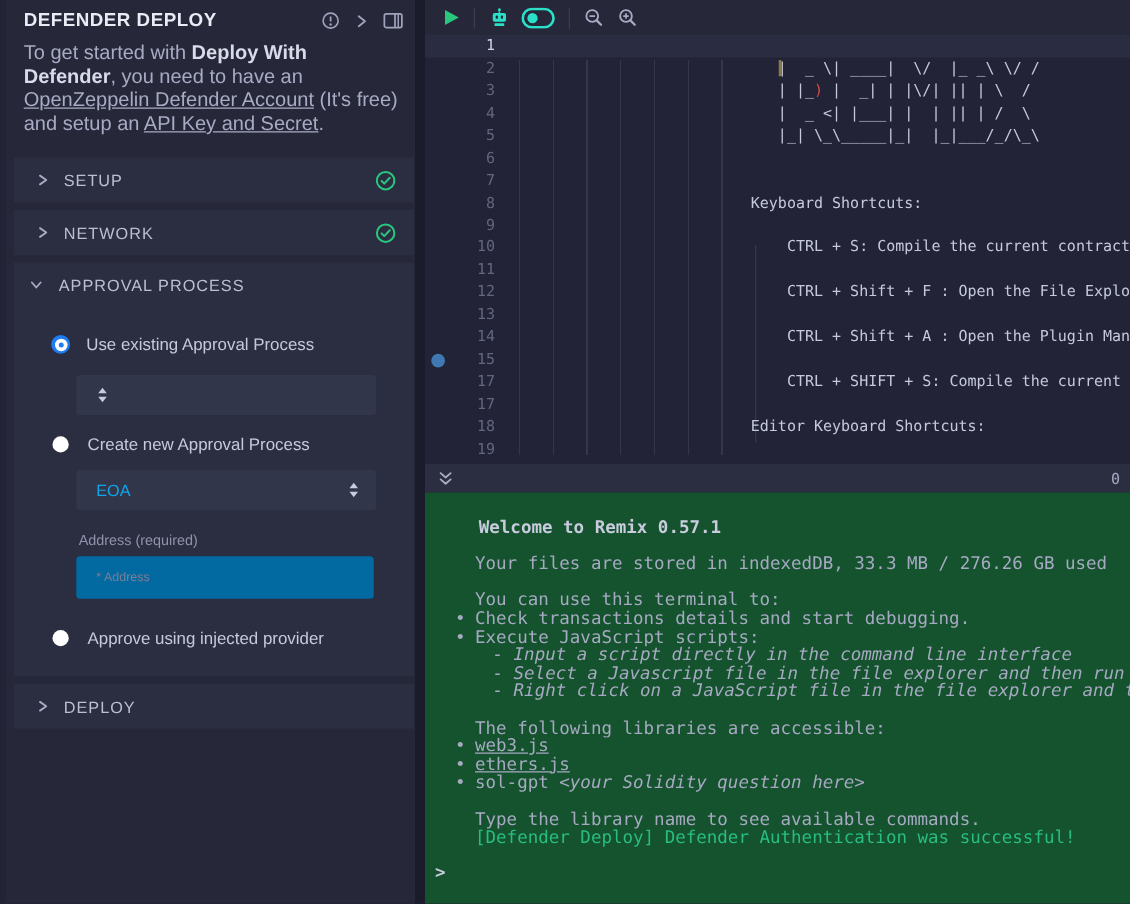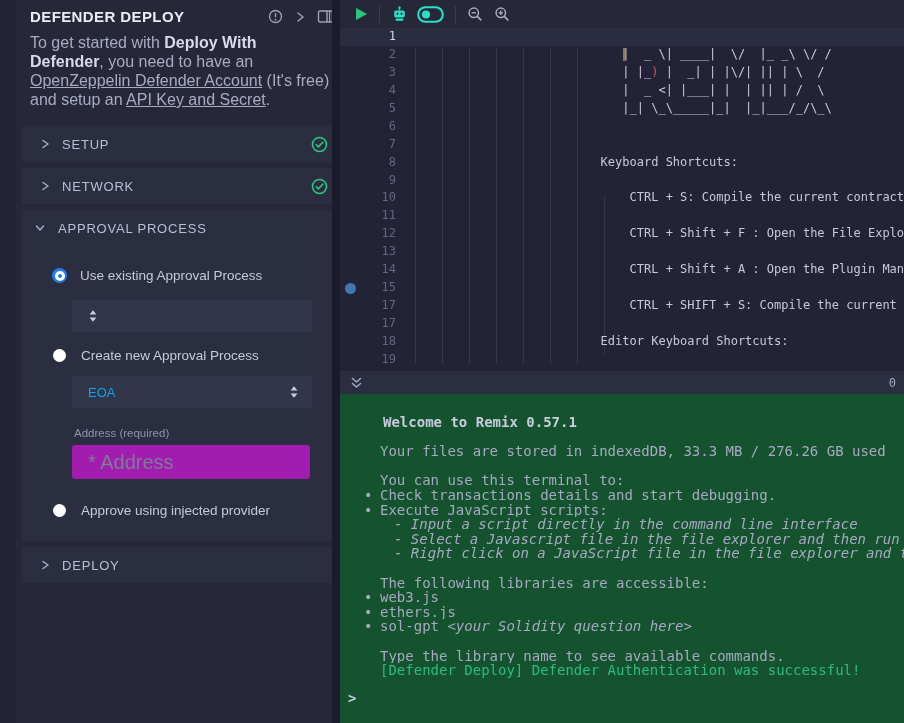--- a/index.html
+++ b/index.html
@@ -1,21 +1,21 @@
 <!DOCTYPE html>
 <html><head>
 <meta charset="utf-8">
 <style>
   html,body{margin:0;padding:0;}
   body{width:904px;height:723px;background:#222336;overflow:hidden;position:relative;
        font-family:"Liberation Sans",sans-serif;-webkit-font-smoothing:antialiased;}
   svg{display:block;}
 
   
-  .panel{position:absolute;left:16px;top:0;width:332px;height:723px;background:#262839;}
+  .panel{position:absolute;left:5px;top:0;width:332px;height:723px;background:#262839;}
   .panel-header{display:flex;align-items:center;padding:8px 14px 0 14px;}
   .panel-title{flex:1;font-size:15px;font-weight:bold;color:#E9EBF5;letter-spacing:.4px;}
   .panel-icons{display:flex;align-items:center;gap:11px;}
   .pi{cursor:pointer;}
   .intro{margin:8px 14px 0 14px;width:302px;font-size:16px;line-height:19px;color:#A8ABC4;}
   .intro b{color:#D8DBEA;}
   .intro a{color:#A8ABC4;text-decoration:underline;cursor:pointer;}
   .accordion{margin-top:17px;}
   .sec{margin:0 6px 6px 6px;background:#2B2E41;}
   .sec-head{height:36px;display:flex;align-items:center;gap:11px;padding:0 14px 0 17px;cursor:pointer;}
@@ -26,22 +26,22 @@
   .radio-row{display:flex;align-items:center;gap:13px;padding-left:30px;font-size:13.5px;color:#C6C9DB;}
   .radio-on{width:15px;height:15px;border-radius:50%;background:#1F7CF1;position:relative;flex:none;cursor:pointer;}
   .radio-on::after{content:"";position:absolute;inset:2.5px;border-radius:50%;background:#fff;}
   .radio-on::before{content:"";position:absolute;inset:5.5px;border-radius:50%;background:#1F7CF1;z-index:1;}
   .radio-off{width:13px;height:13px;border-radius:50%;background:#fff;flex:none;margin:0 2px 0 1px;cursor:pointer;}
   .field{margin:0 30px 0 50px;height:32px;background:#32364B;border-radius:3px;
          display:flex;align-items:center;padding:0 13px 0 16px;cursor:pointer;}
   .field .ftext{flex:1;font-size:13px;font-weight:bold;color:#E6E8F2;}
   .field .ftext.dim{font-weight:normal;color:#0ea5e9;}
   .small-label{margin:19px 0 6px 52px;font-size:11.5px;color:#8F92AC;}
-  .addr-input{margin:0 30px 0 50px;width:222px;height:34px;background:#a21caf;border:none;border-radius:3px;
-         padding:0 0 0 16px;font-family:"Liberation Sans",sans-serif;font-size:20px;color:#C6C9DB;display:block;}
+  .addr-input{margin:0 30px 0 50px;width:222px;height:34px;background:#0369a1;border:none;border-radius:3px;
+         padding:0 0 0 16px;font-family:"Liberation Sans",sans-serif;font-size:10px;color:#C6C9DB;display:block;}
   .addr-input::placeholder{color:#7B7E98;opacity:1;}
   .mt17{margin-top:17px;} .mt16{margin-top:16px;} .mt13{margin-top:13px;} .mt8{margin-top:24px;}
 
   
   .divider{position:absolute;left:332px;top:0;width:8px;height:723px;background:#1A1C2B;}
 
   
   .etoolbar{position:absolute;left:340px;top:0;width:564px;height:28px;background:#262839;
             display:flex;align-items:center;padding-left:15px;box-sizing:border-box;}
   .tsep{width:1px;height:17px;background:#3A3D52;margin:0 11px;}
@@ -71,21 +71,21 @@
   .term{position:absolute;left:340px;top:394px;width:564px;height:329px;background:#14532d;overflow:hidden;
         font-family:"DejaVu Sans Mono",monospace;font-size:14px;color:#A6A9C2;}
   .tlines{padding-top:21px;}
   .tl{height:14.6px;line-height:14.6px;white-space:pre;position:relative;overflow:hidden;}
   .tl.plain{padding-left:40px;}
   .tl.bold{padding-left:43px;font-weight:bold;color:#C9CCDE;}
   .tl.dash{padding-left:54px;font-style:italic;}
   .tl.green{padding-left:40px;color:#29BD82;}
   .tl.bullet{padding-left:40px;}
   .tl.bullet::before{content:"\2022";position:absolute;left:24px;}
-  .tl .link{cursor:pointer;}
+  .tl .link{text-decoration:underline;cursor:pointer;}
   .tl .italic{font-style:italic;}
   .prompt{margin-top:13px;padding-left:8px;font-weight:bold;color:#C9CCDE;height:14.6px;line-height:14.6px;}
 </style>
 </head>
 <body>
 
 <div class="panel">
   <div class="panel-header">
     <div class="panel-title">DEFENDER DEPLOY</div>
     <div class="panel-icons">

